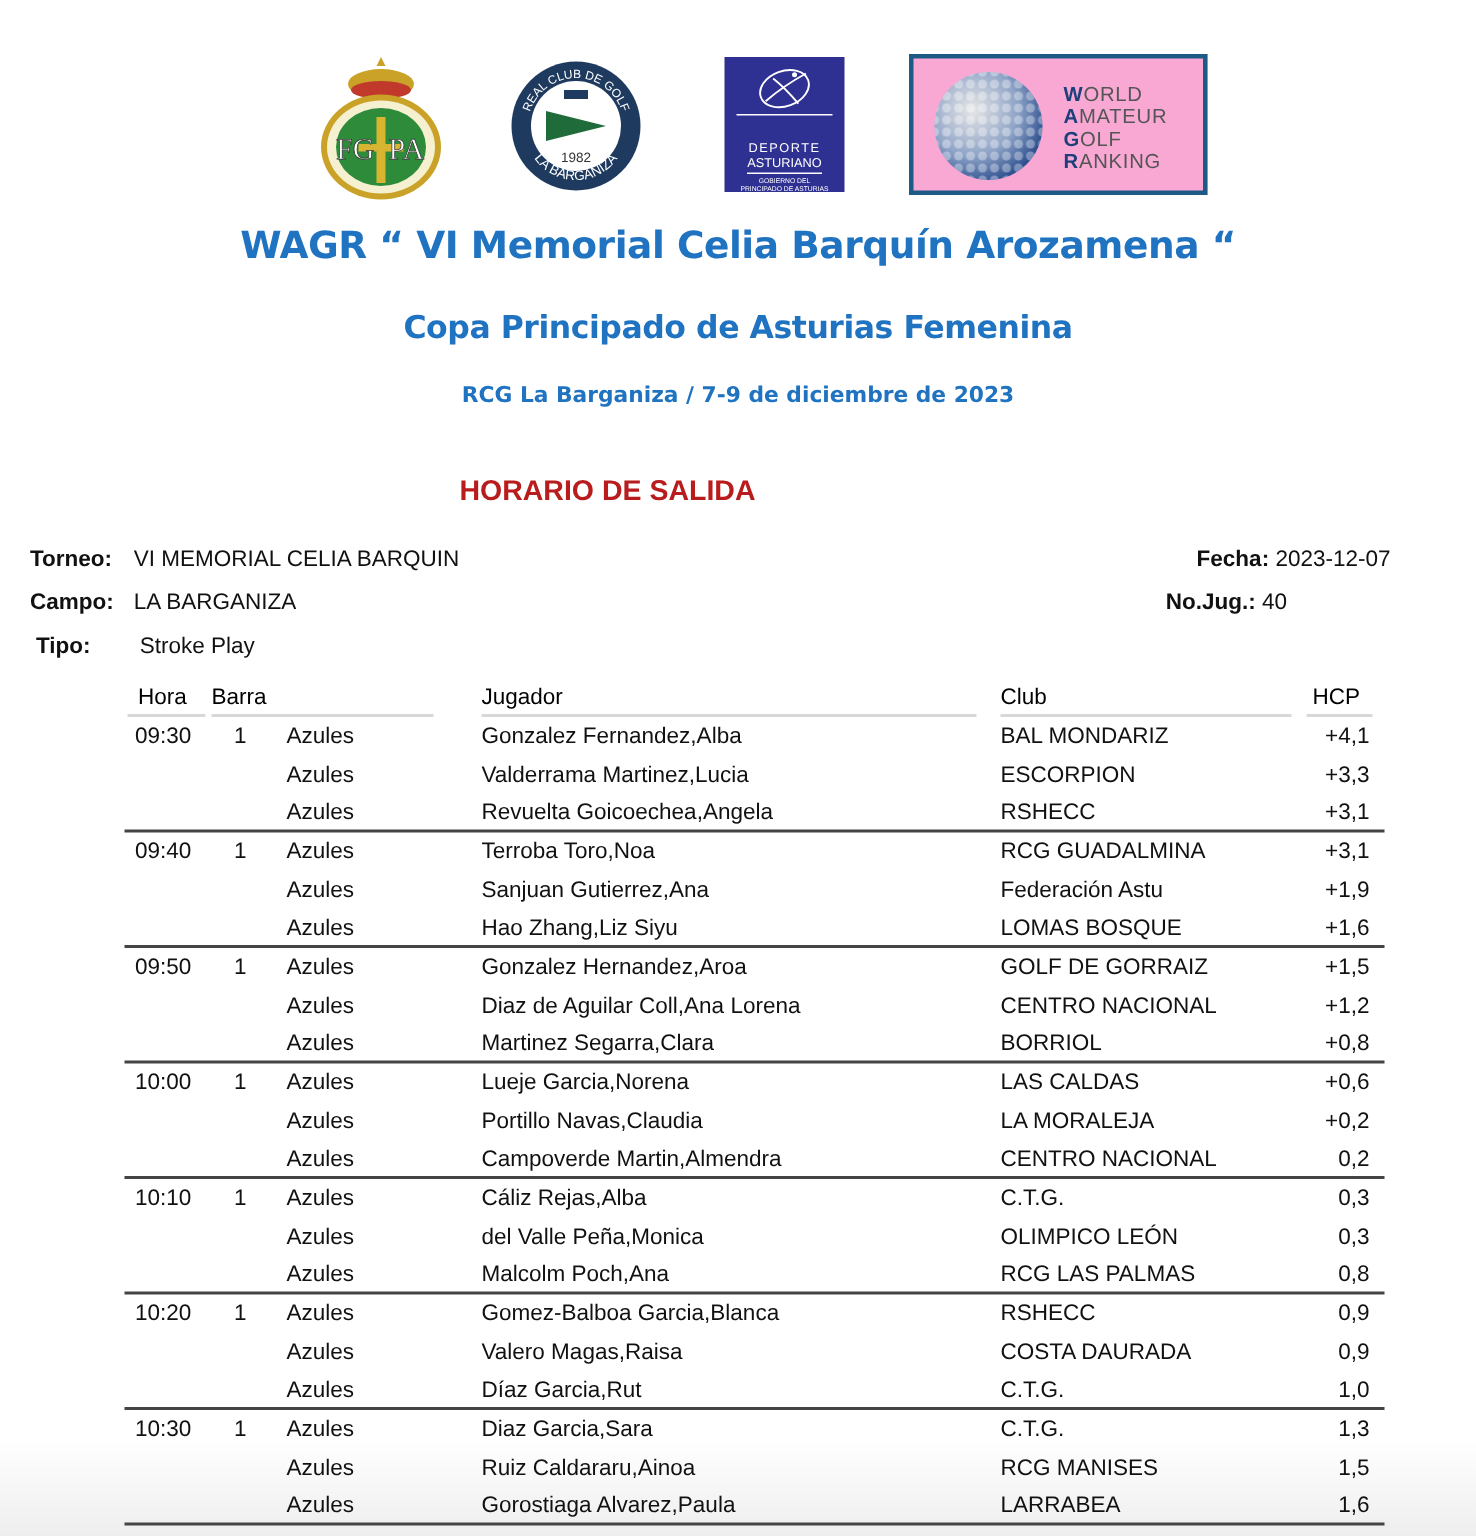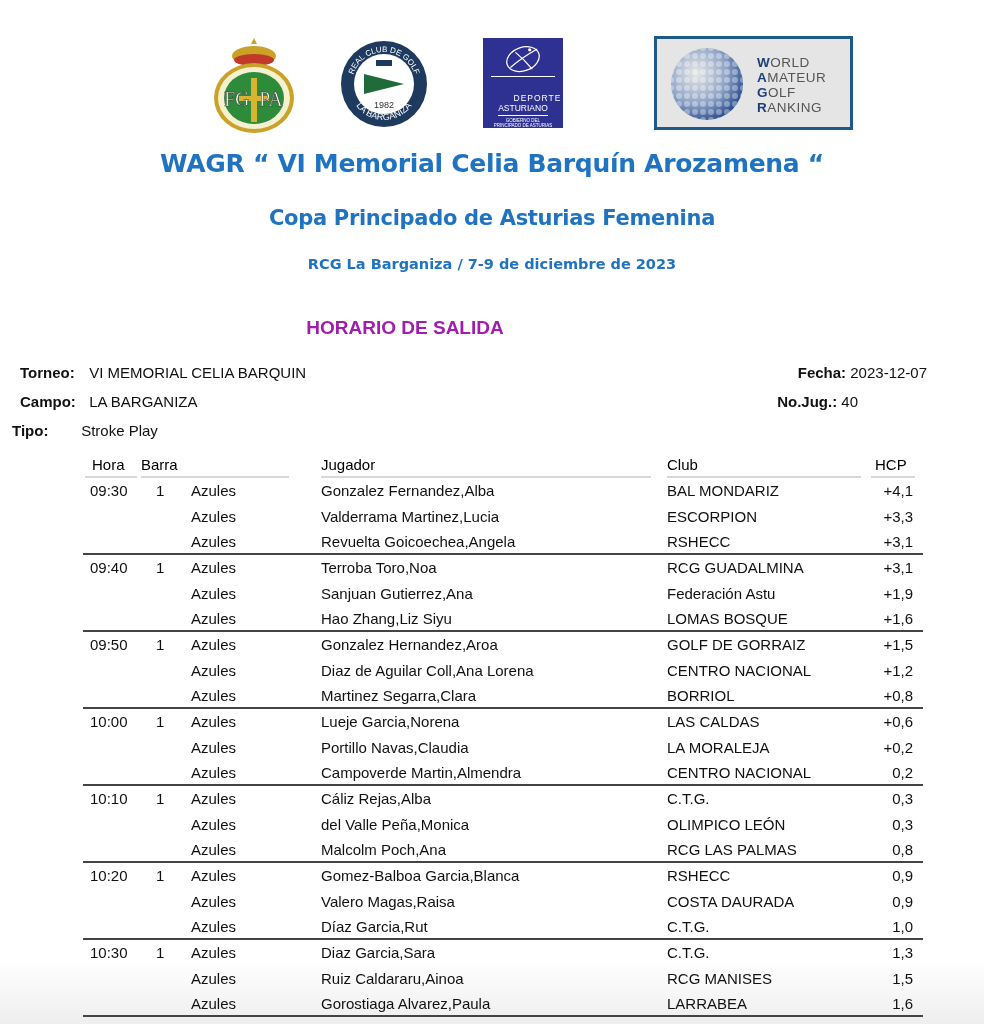--- a/index.html
+++ b/index.html
@@ -8,43 +8,43 @@
   .bottom-fade { position: absolute; left: 0; right: 0; top: 960px; height: 64px;
     background: linear-gradient(#ffffff, #eeeeee); z-index: 0; }
 
   
   .logos { position: absolute; top: 34px; left: 0; width: 984px; height: 100px; z-index: 1; }
   .logo { position: absolute; }
   .logo-fgpa { left: 211px; top: 2px; width: 86px; height: 98px; }
   .logo-rcgb { left: 340px; top: 4px; width: 88px; height: 92px; }
   .logo-da { left: 483px; top: 4px; width: 80px; height: 90px; background: #2e3192; color: #fff;
     display: flex; flex-direction: column; align-items: center; justify-content: flex-start; padding-top: 6px; }
-  .logo-da .da-t1 { font-size: 8.5px; letter-spacing: 1px; margin-top: 16px; padding-left: 29px; }
+  .logo-da .da-t1 { font-size: 8.5px; letter-spacing: 1px; margin-top: 16px; }
   .logo-da .da-t2 { font-size: 8.5px; border-bottom: 1px solid #fff; padding-bottom: 2px; margin-bottom: 2px; }
   .logo-da .da-t3 { font-size: 4.5px; line-height: 5px; text-align: center; }
   .logo-da .da-line { width: 64px; height: 1px; background: #fff; margin-top: 2px; }
-  .logo-wagr { left: 606px; top: 2px; width: 199px; height: 94px; border: 3px solid #1d5a86; background: #e5e5e5; margin-left: 48px; }
+  .logo-wagr { left: 606px; top: 2px; width: 199px; height: 94px; border: 3px solid #1d5a86; background: #f9a8d4; }
   .wagr-text { position: absolute; left: 100px; top: 16px; font-size: 13.5px; line-height: 15px; color: #555; letter-spacing: 0.5px; }
   .wagr-text .cap { color: #1d3f7a; font-weight: bold; }
 
   
   .title1, .title2, .title3 { position: absolute; left: 0; width: 984px; text-align: center; color: #1f73c0;
     font-family: "DejaVu Sans", sans-serif; font-weight: bold; z-index: 1; }
   .title1 { top: 149px; font-size: 25px; letter-spacing: -0.3px; }
   .title2 { top: 206px; font-size: 21px; letter-spacing: -0.3px; }
   .title3 { top: 256px; font-size: 14.5px; }
 
   .doc-title { position: absolute; top: 317px; left: 0; width: 810px; text-align: center;
-    font-size: 19px; font-weight: bold; color: #a21caf; z-index: 1; }
+    font-size: 19px; font-weight: bold; color: #b91c1c; z-index: 1; }
 
   .meta { position: absolute; font-size: 15px; color: #111; z-index: 1; white-space: nowrap; }
   .meta .lbl { font-weight: bold; display: inline-block; text-align: left; }
   .meta-torneo { top: 364px; left: 20px; }
   .meta-campo { top: 393px; left: 20px; }
-  .meta-tipo { top: 422px; left: 12px; }
+  .meta-tipo { top: 422px; left: 24px; }
   .meta-left .lbl { width: 65px; }
   .meta-fecha { top: 364px; right: 57px; }
   .meta-nojug { top: 393px; right: 57px; text-align: left; }
   .meta-nojug .lbl, .meta-fecha .lbl { text-align: right; }
   .meta-right .val { display: inline-block; }
 
   
   .tbl { position: absolute; top: 454px; left: 83px; width: 840px; z-index: 1; font-size: 15px; }
   .hdr { position: relative; height: 24px; }
   .hdr span { position: absolute; top: 2px; color: #000000; }

